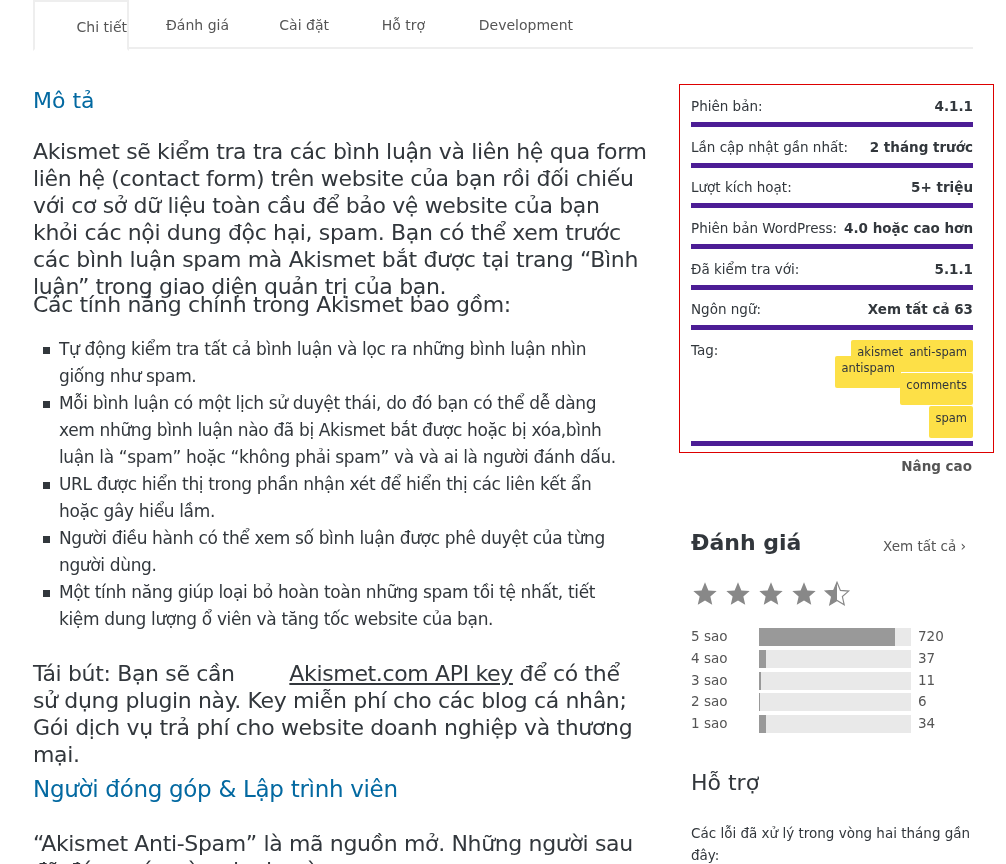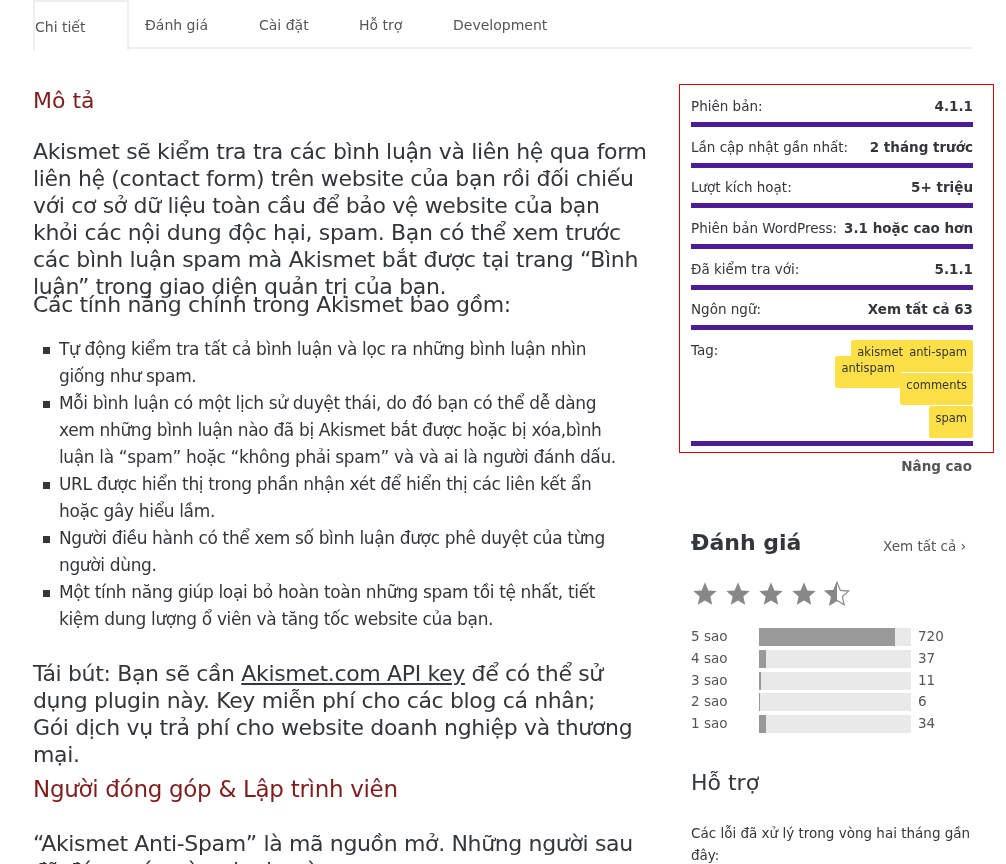--- a/index.html
+++ b/index.html
@@ -1,30 +1,30 @@
 <!DOCTYPE html>
 <html><head>
 <meta charset="utf-8">
 <style>
   * { box-sizing: border-box; margin: 0; padding: 0; }
   html, body { width: 1006px; height: 864px; overflow: hidden; background: #fff; }
   body { font-family: "DejaVu Sans", "Liberation Sans", sans-serif; color: #32373c; position: relative; }
 
   .tabs { position: absolute; left: 33px; top: 0; width: 940px; height: 49px; border-bottom: 2px solid #eee; }
-  .tab { position: absolute; top: 0; height: 49px; line-height: 50px; font-size: 14px; color: #555; cursor: pointer; text-align: left; }
+  .tab { position: absolute; top: 0; height: 49px; line-height: 50px; font-size: 14px; color: #555; cursor: pointer; text-align: right; }
   .tab.active { border: 2px solid #eee; border-bottom: 2px solid #fff; background: #fff; height: 51px; }
 
   .main { position: absolute; left: 33px; top: 80px; width: 615px; }
-  h2 { font-weight: normal; color: #7f1d1d; }
+  h2 { font-weight: normal; color: #0369a1; }
   .h-desc { position: absolute; top: 8px; font-size: 22px; }
   .p { position: absolute; font-size: 22px; line-height: 27px; color: #32373c; letter-spacing: -0.35px; }
   .ul { position: absolute; left: 0; top: 256px; width: 600px; list-style: none; }
   .ul li { position: relative; padding-left: 26px; font-size: 17px; line-height: 27px; letter-spacing: -0.35px; }
   .ul li::before { content: ""; position: absolute; left: 10px; top: 11px; width: 7px; height: 7px; background: #32373c; }
-  .link { color: #32373c; text-decoration: underline; cursor: pointer; }
+  .link { color: #32373c; text-decoration: underline; cursor: pointer; margin-left: 48px; }
   .h-contrib { position: absolute; top: 696px; font-size: 23px; letter-spacing: -0.3px; }
 
   .meta-box { position: absolute; left: 679px; top: 84px; width: 315px; height: 369px; border: 1px solid #d00; }
   .meta-row { position: absolute; left: 11px; width: 282px; height: 41px; border-bottom: 5px solid #4c1d95; font-size: 13.5px; }
   .meta-row .k { position: absolute; left: 0; top: 12px; color: #32373c; }
   .meta-row .v { position: absolute; right: 0; top: 12px; font-weight: bold; color: #32373c; }
   .meta-row .v.link2 { cursor: pointer; }
   .tag { position: absolute; background: #fde047; font-size: 11.5px; color: #32373c; padding: 0 6px; height: 32px; line-height: 24px; border-radius: 2px; cursor: pointer; }
 
   .advanced { position: absolute; right: 34px; top: 458px; font-size: 13.5px; font-weight: bold; color: #555; cursor: pointer; }
@@ -78,21 +78,21 @@
   <div class="meta-row" style="top:42px;">
     <span class="k">Lần cập nhật gần nhất:</span>
     <span class="v">2 tháng trước</span>
   </div>
   <div class="meta-row" style="top:82px;">
     <span class="k">Lượt kích hoạt:</span>
     <span class="v">5+ triệu</span>
   </div>
   <div class="meta-row" style="top:123px;">
     <span class="k">Phiên bản WordPress:</span>
-    <span class="v">3.1 hoặc cao hơn</span>
+    <span class="v">4.0 hoặc cao hơn</span>
   </div>
   <div class="meta-row" style="top:164px;">
     <span class="k">Đã kiểm tra với:</span>
     <span class="v">5.1.1</span>
   </div>
   <div class="meta-row" style="top:204px;">
     <span class="k">Ngôn ngữ:</span>
     <span class="v link2" style="font-weight:bold;">Xem tất cả 63</span>
   </div>
   <div class="meta-row" style="top:245px; height:116px;">

